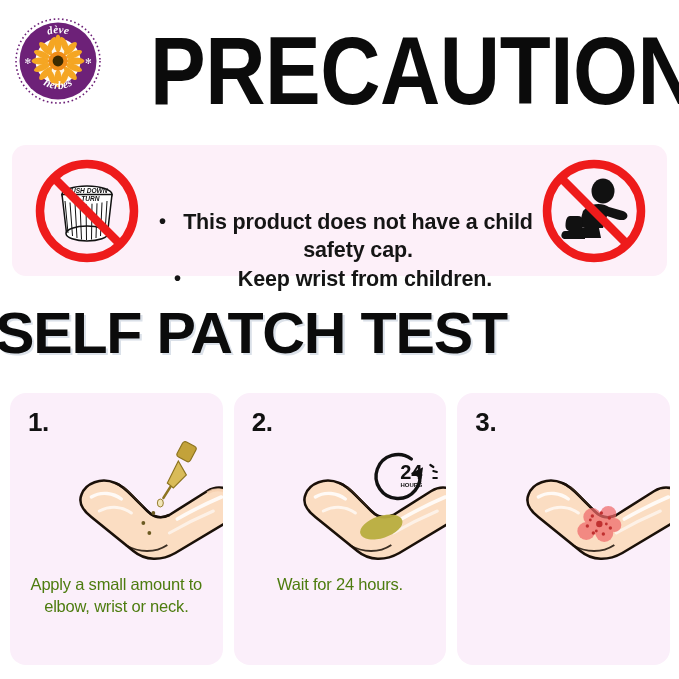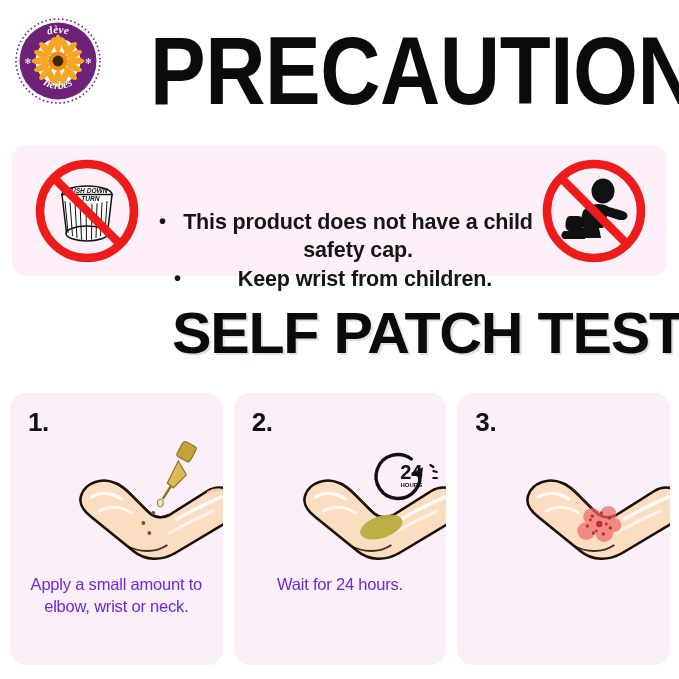--- a/index.html
+++ b/index.html
@@ -106,21 +106,21 @@
   .precaution-item.item-1 .bullet { left: 22px; top: 0; }
   .precaution-item.item-0 .itxt { display: block; padding: 0 4px 0 26px; margin-top: 48px; }
   .precaution-item.item-1 .itxt { display: block; padding: 0 4px 0 40px; }
 
   
   .section-title {
     position: absolute;
     left: 0;
     top: 299px;
     width: 679px;
-    text-align: right;
+    text-align: left;
   }
   .section-title-text {
     display: inline-block;
     font-family: "Liberation Sans Narrow", "Liberation Sans", sans-serif;
     font-weight: 700;
     font-size: 58px;
     letter-spacing: -1.2px;
     color: #0b0b0b;
     text-shadow: 2px 2px 0 rgba(190,200,215,0.55);
     transform: scaleX(1.02);
@@ -164,21 +164,21 @@
   .step-art svg { display: block; width: 100%; height: 100%; }
   .step-caption {
     position: absolute;
     left: 8px;
     right: 8px;
     top: 181px;
     text-align: center;
     font-size: 16.5px;
     line-height: 1.32;
     font-weight: 400;
-    color: #6d28d9;
+    color: #4d7c0f;
     letter-spacing: -0.2px;
   }
 </style>
 </head>
 <body>
 
 <div class="header">
 
   <div class="brand-logo">
     <svg viewBox="0 0 88 88" width="88" height="88" aria-hidden="true">

